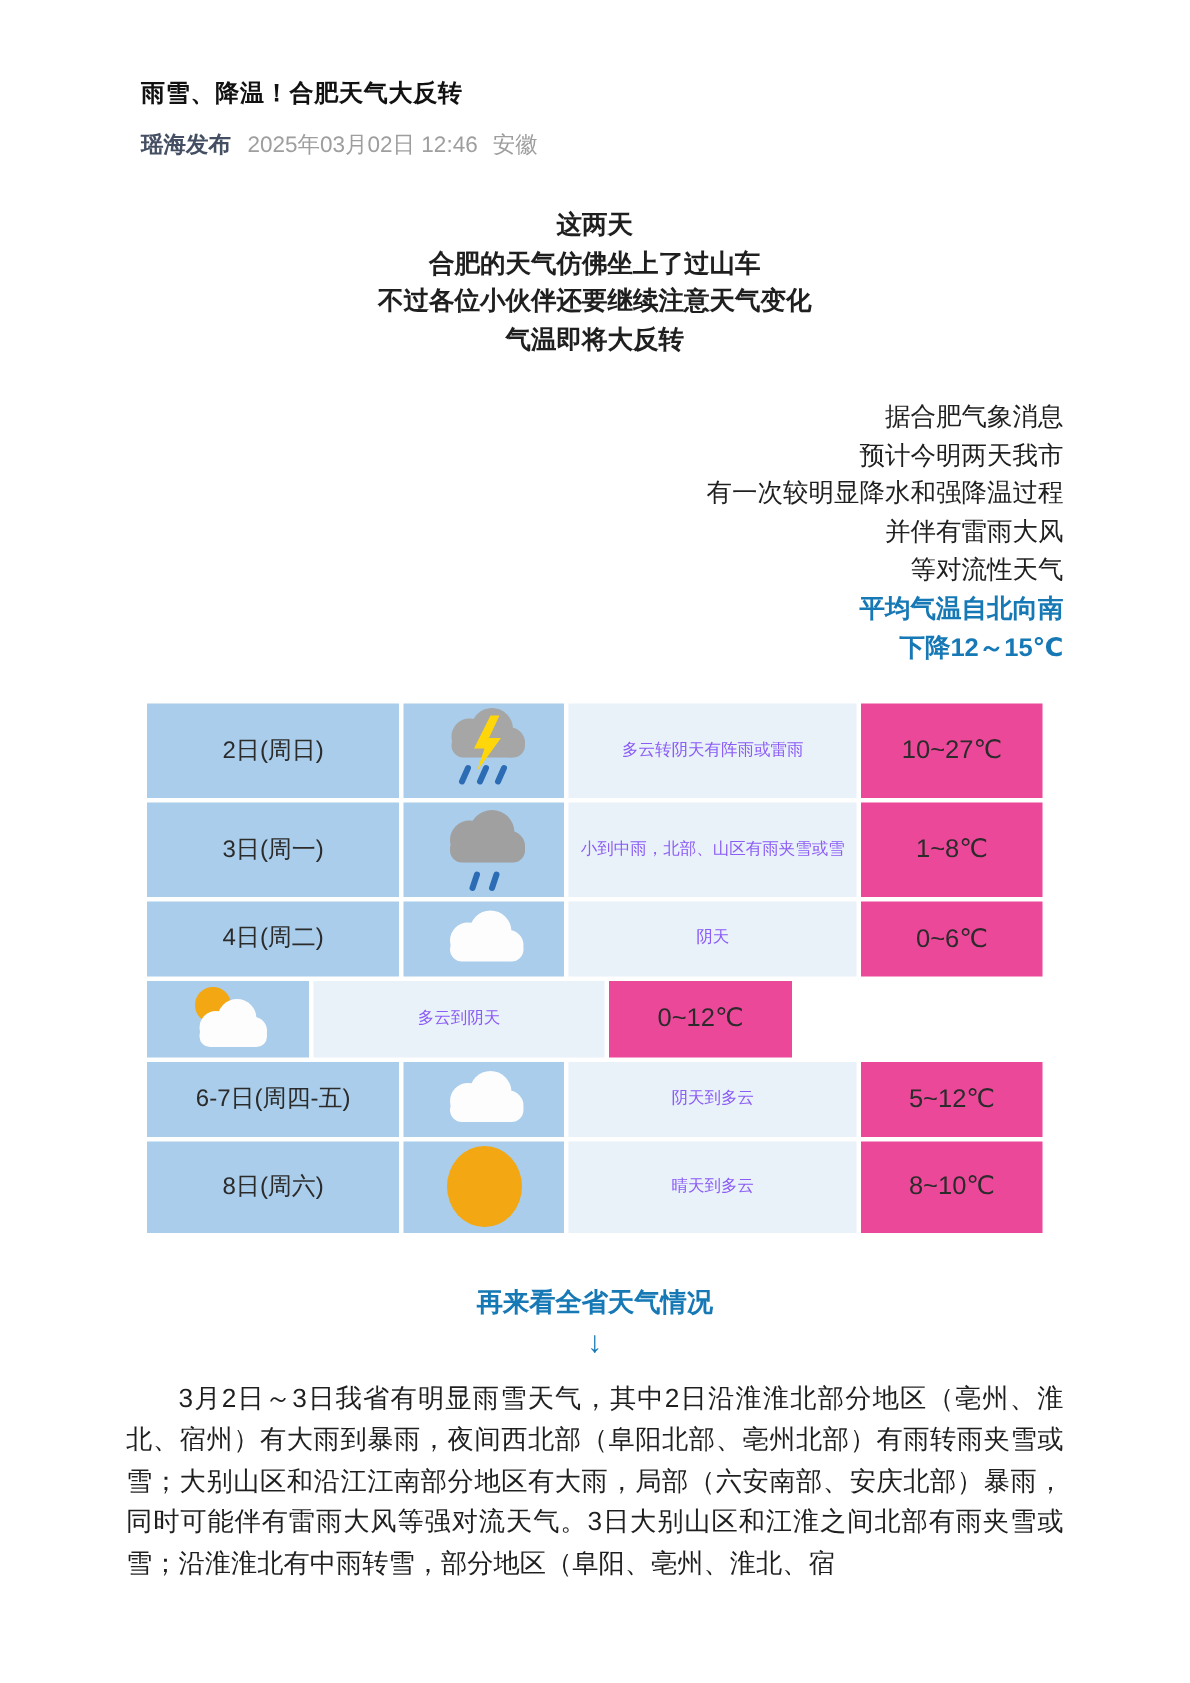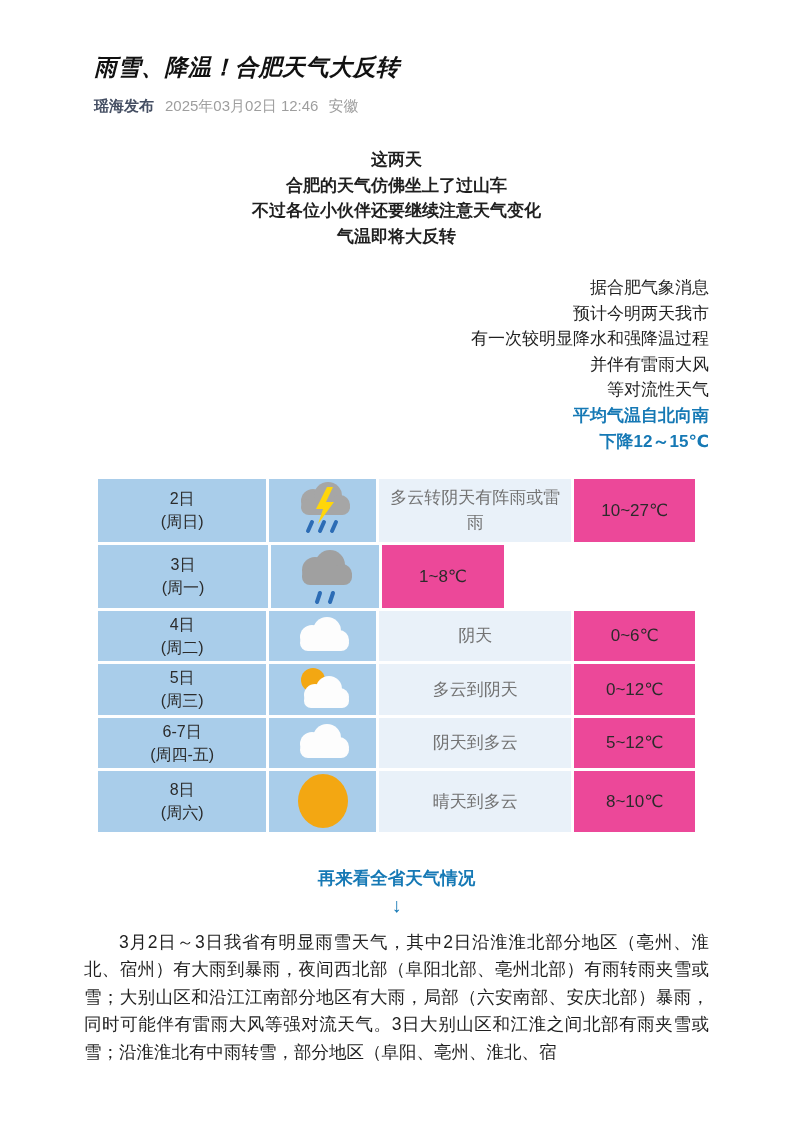--- a/index.html
+++ b/index.html
@@ -6,42 +6,42 @@
   html,body { background:#ffffff; }
   body {
     width:793px; height:1122px; overflow:hidden; margin:0 auto;
     font-family:"Liberation Sans","DejaVu Sans",sans-serif;
     color:#1a1a1a;
   }
   .page { padding:0 84px; }
 
   .title {
     margin:52px 0 0 10px;
-    font-size:23px; font-weight:bold; color:#111; letter-spacing:0.5px;font-style:italic;
+    font-size:16px; font-weight:bold; color:#111; letter-spacing:0.5px;
   }
   .byline { margin:14px 0 0 10px; font-size:15px; display:flex; align-items:baseline; }
   .account { font-weight:bold; color:#454f63; cursor:pointer; }
   .pubdate { color:#9e9e9e; margin-left:11px; }
   .publoc  { color:#9e9e9e; margin-left:10px; }
 
   .p-center { text-align:center; font-size:17px; line-height:25.5px; color:#1f1f1f; }
   .para1 { margin-top:31px;font-weight:bold; }
   .para2 { margin-top:26px;text-align:right; }
   .highlight-line { color:#1679b5; font-weight:bold; line-height:26px; }
 
   
   .forecast { width:597px; margin:24px auto 0; }
   .t-row { display:flex; margin-bottom:3px; }
   .t-row:last-child { margin-bottom:0; }
   .cell { display:flex; align-items:center; justify-content:center; }
-  .c-day  { width:170px; margin-right:3px; background:#a9cdea; flex-direction:column;
+  .c-day  { width:170px; margin-right:3px; background:#a9cdea; flex-direction:row;
             font-size:16px; line-height:23px; color:#2b2b2b; }
   .c-icon { width:108px; margin-right:3px; background:#a9cdea; }
   .c-desc { width:194px; margin-right:3px; background:#e9f1f9;
-            font-size:17px; line-height:25px; color:#737373; text-align:center; padding:0 6px; }
+            font-size:11px; line-height:25px; color:#8b5cf6; text-align:center; padding:0 6px; }
   .c-temp { width:122px; background:#ec4899; font-size:17px; color:#2b2b2b; }
   .r1 .cell { height:63px; } .r2 .cell { height:63px; }
   .r3 .cell { height:50px; } .r4 .cell { height:51px; }
   .r5 .cell { height:50px; } .r6 .cell { height:61px; }
 
   .section-heading {
     margin-top:34px; text-align:center;
     font-size:17.5px; font-weight:bold; color:#1679b5;
   }
   .down-arrow { text-align:center; color:#1679b5; font-size:20px; margin-top:4px; }
@@ -125,20 +125,21 @@
               <circle cx="50" cy="28" r="10"></circle>
               <rect x="10" y="22" width="50" height="17" rx="8"></rect>
             </g>
             <g stroke="#2c6cb5" stroke-width="4" stroke-linecap="round">
               <line x1="28" y1="47" x2="25" y2="56"></line>
               <line x1="41" y1="47" x2="38" y2="56"></line>
             </g>
           </svg>
         </span>
       </div>
+      <div class="cell c-desc">小到中雨，北部、山区有雨夹雪或雪</div>
       <div class="cell c-temp">1~8℃</div>
     </div>
 
     <div class="t-row r3">
       <div class="cell c-day">
         <span>4日</span>
         <span>(周二)</span>
       </div>
       <div class="cell c-icon">
         <span>
@@ -150,24 +151,20 @@
               <rect x="8" y="20" width="49" height="16" rx="8"></rect>
             </g>
           </svg>
         </span>
       </div>
       <div class="cell c-desc">阴天</div>
       <div class="cell c-temp">0~6℃</div>
     </div>
 
     <div class="t-row r4">
-      <div class="cell c-day">
-        <span>5日</span>
-        <span>(周三)</span>
-      </div>
       <div class="cell c-icon">
         <span>
           <svg width="64" height="48" viewBox="0 0 64 48">
             <circle cx="22" cy="15" r="12" fill="#f3a712"></circle>
             <g fill="#fdfdfd">
               <circle cx="24" cy="30" r="11"></circle>
               <circle cx="38" cy="24" r="13"></circle>
               <circle cx="49" cy="32" r="9"></circle>
               <rect x="13" y="28" width="45" height="15" rx="7"></rect>
             </g>

